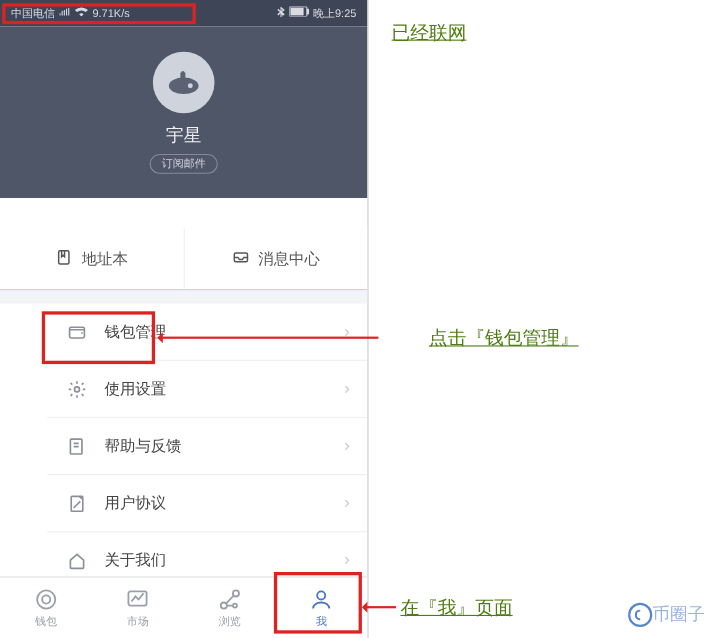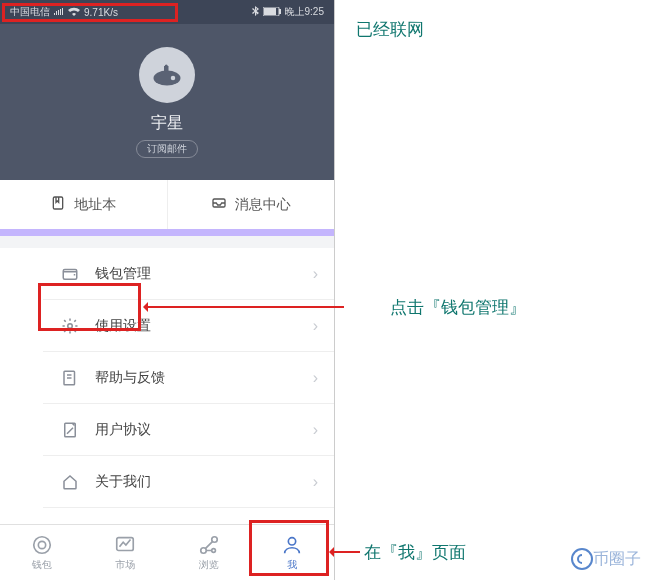--- a/index.html
+++ b/index.html
@@ -50,21 +50,22 @@
   .sub-btn {
     font-size: 10px; color: #cfd3db;
     border: 1px solid #858a97;
     border-radius: 10px;
     padding: 1px 10px;
   }
   .quick-row {
     height: 56px;
     background: #fff;
     display: flex;
-    border-bottom: 7px solid #c4b5fd;
+    border-bottom: 1px solid #c4b5fd;
+    margin-top: 28px;
   }
   .quick-item {
     flex: 1;
     display: flex;
     align-items: center;
     justify-content: center;
     gap: 8px;
     font-size: 14px;
     color: #555;
   }
@@ -115,21 +116,22 @@
 
   
   .annot-box {
     position: absolute;
     border: 3px solid #d22;
     pointer-events: none;
   }
   .annot-label {
     position: absolute;
     font-size: 17px;
-    color: #0f766e;
+    color: #4d7c0f;
+    text-decoration: underline;
   }
   .arrow {
     position: absolute;
     height: 2px;
     background: #d22;
     pointer-events: none;
   }
   .arrow::before {
     content: "";
     position: absolute;

